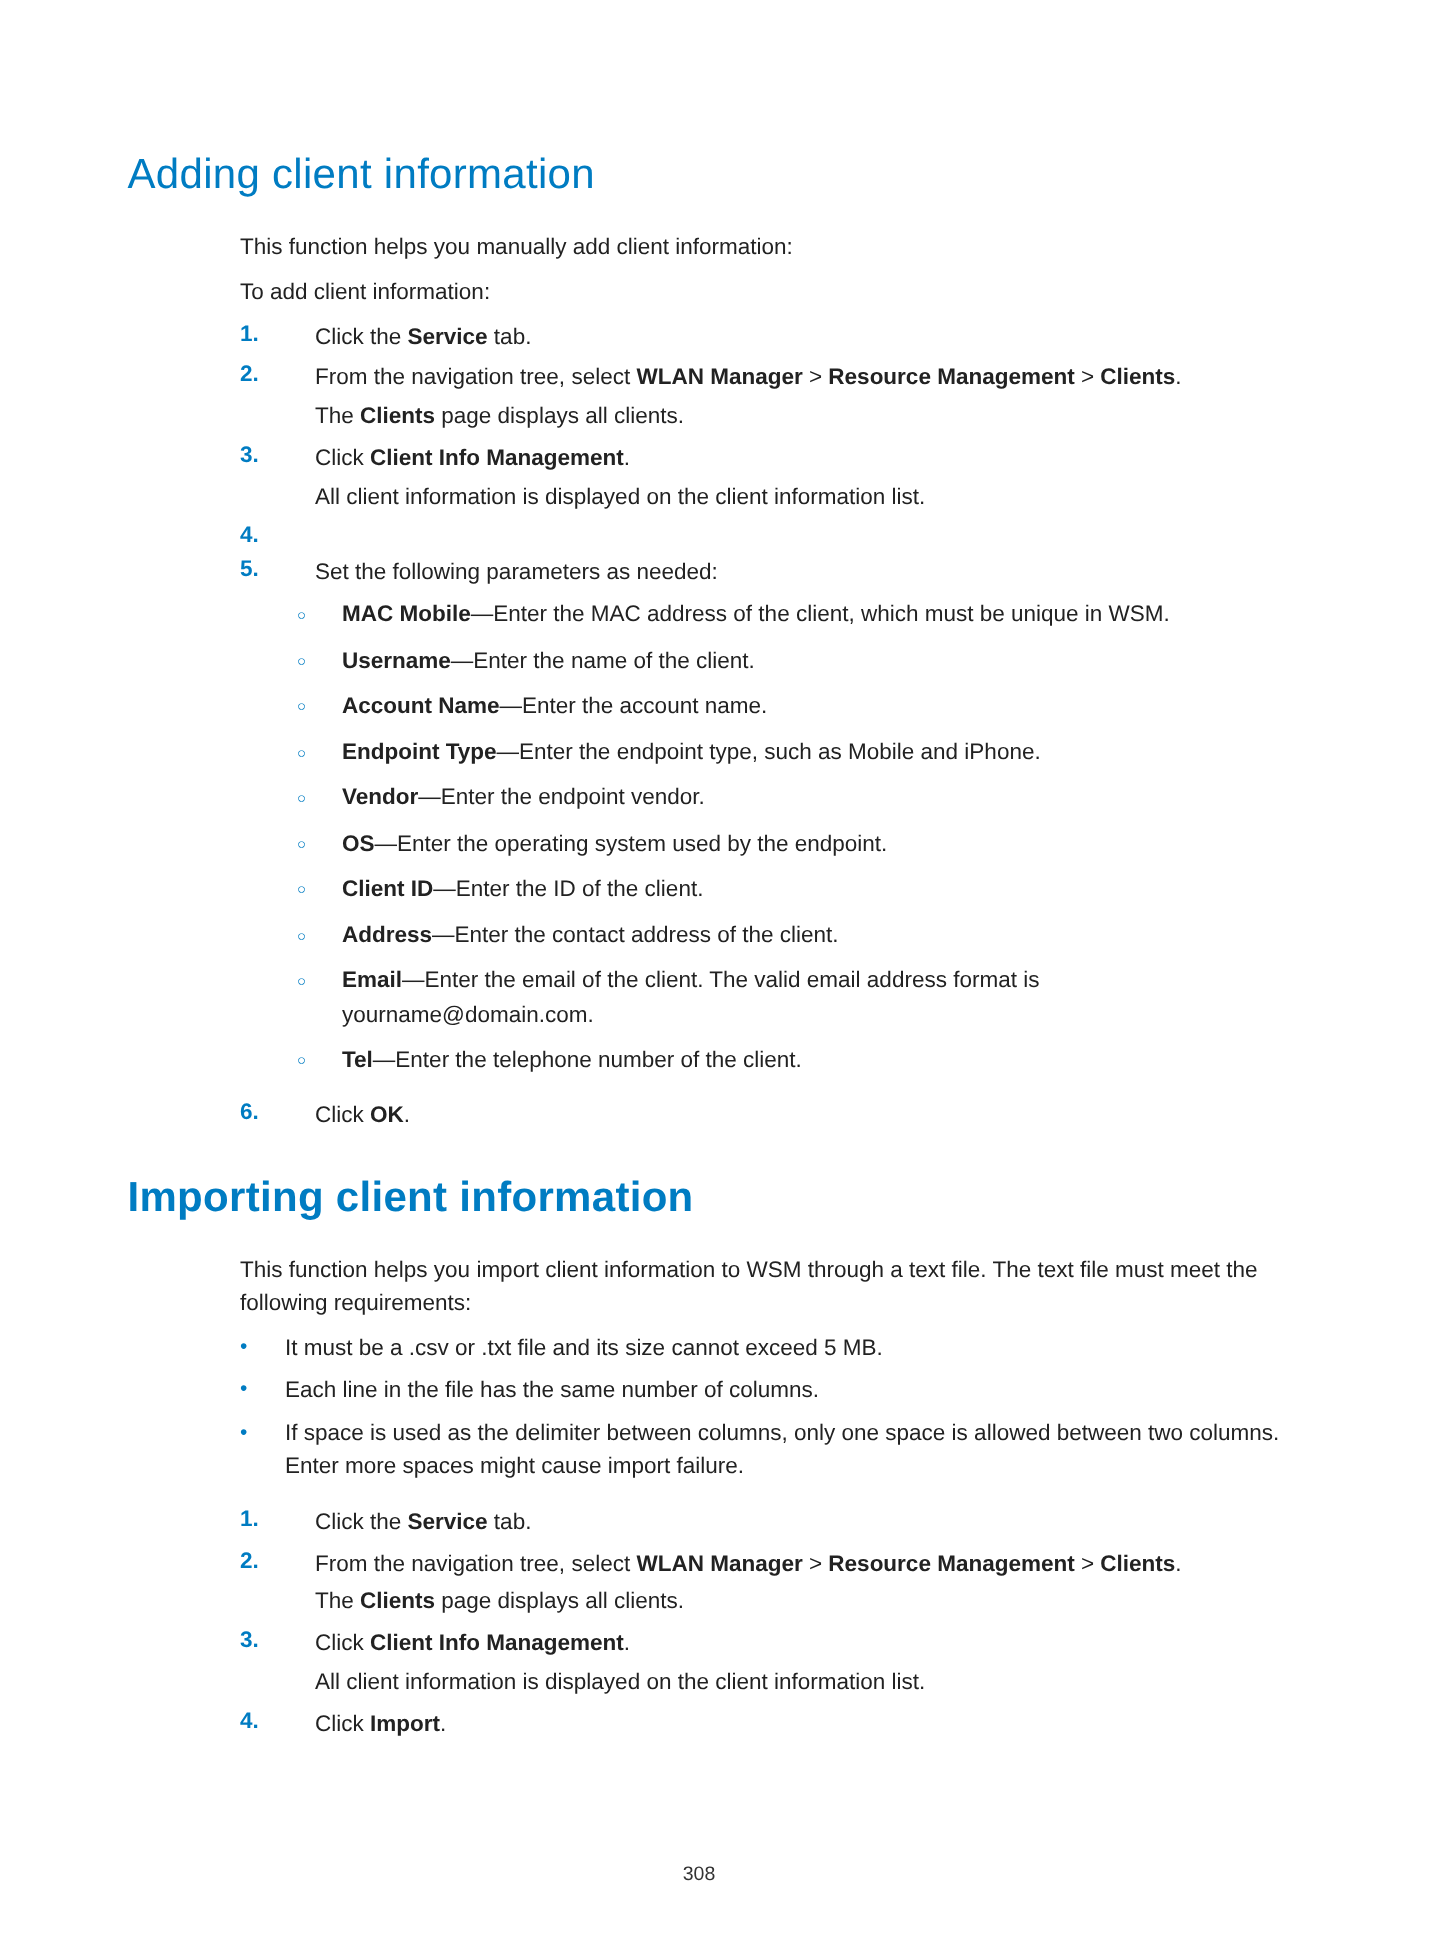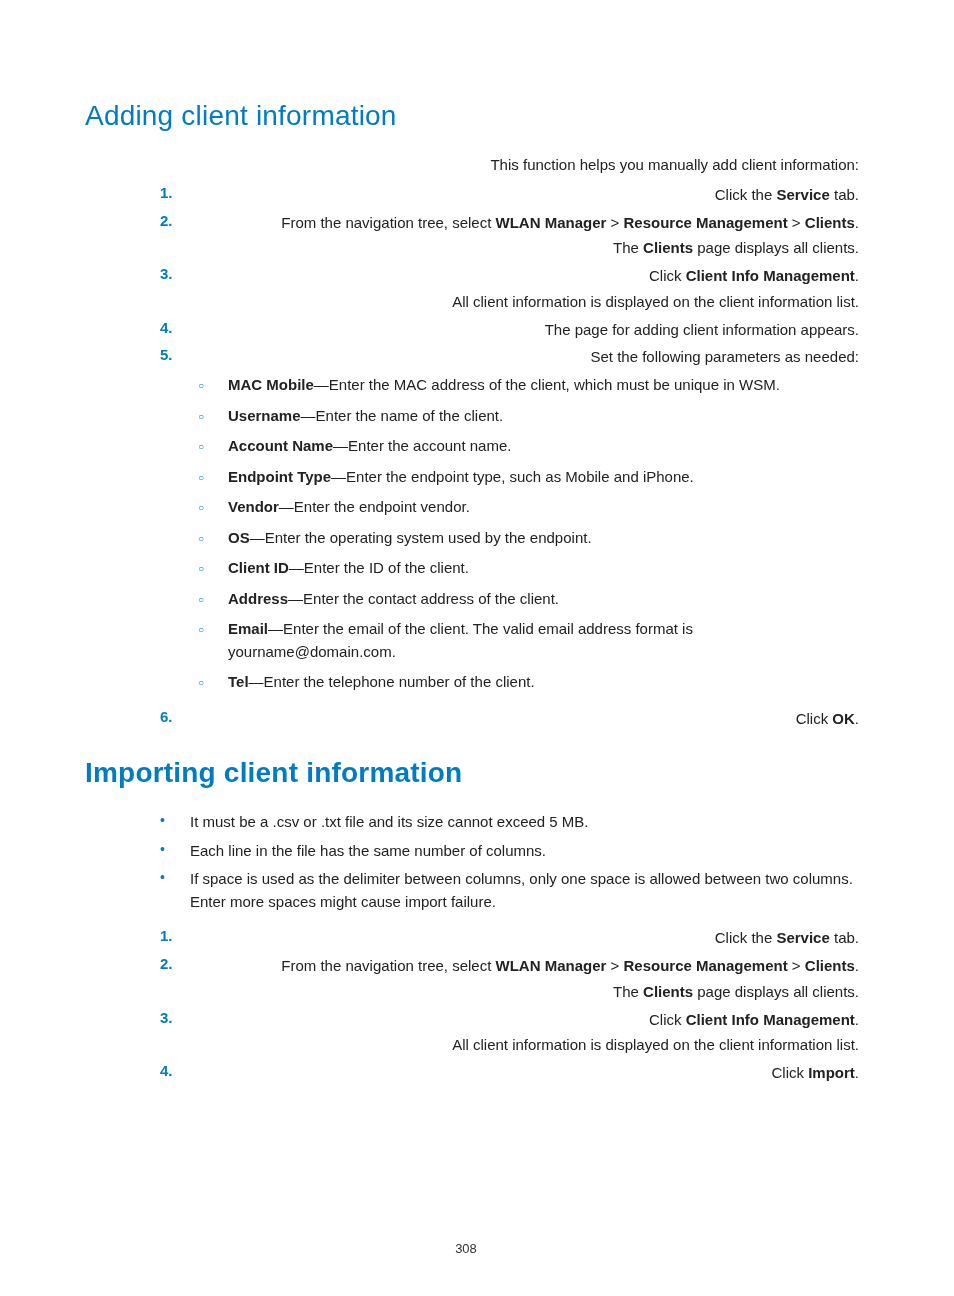--- a/index.html
+++ b/index.html
@@ -24,21 +24,20 @@
     color: #007cc2;
     margin: 0 0 22px 0;
     letter-spacing: 0.2px;
   }
   .body-indent {
     margin-left: 75px;
   }
   p {
     margin: 0 0 8px 0;
     line-height: 1.45;
-    text-align: right;
   }
   ol.steps {
     list-style: none;
     padding: 0;
     margin: 0 0 12px 0;
   }
   ol.steps > li {
     display: flex;
     margin-bottom: 6px;
   }
@@ -46,21 +45,21 @@
     color: #007cc2;
     font-weight: bold;
     min-width: 38px;
     flex-shrink: 0;
   }
   .step-body {
     flex: 1;
     line-height: 1.5;
   }
   .step-body p {
-    margin: 4px 0 0 0;
+    margin: 4px 0 0 12px;
   }
   .step-body p:first-child {
     margin-top: 0;
   }
   ul.sub {
     list-style: none;
     padding: 0;
     margin: 6px 0 4px 0;
   }
   ul.sub > li {
@@ -115,20 +114,21 @@
 </style>
 </head>
 <body>
 
 <div class="page">
 
   <h1>Adding client information</h1>
 
   <div class="body-indent">
     <p>This function helps you manually add client information:</p>
+    <p>To add client information:</p>
 
     <ol class="steps" id="steps-a">
         <li>
           <span class="step-num">1.</span>
           <div class="step-body">
             <p>Click the <b>Service</b> tab.</p>
           </div>
         </li>
         <li>
           <span class="step-num">2.</span>
@@ -140,21 +140,20 @@
         <li>
           <span class="step-num">3.</span>
           <div class="step-body">
             <p>Click <b>Client Info Management</b>.</p>
             <p>All client information is displayed on the client information list.</p>
           </div>
         </li>
         <li>
           <span class="step-num">4.</span>
           <div class="step-body">
-            <p>The page for adding client information appears.</p>
           </div>
         </li>
         <li>
           <span class="step-num">5.</span>
           <div class="step-body">
             <p>Set the following parameters as needed:</p>
             <ul class="sub">
               <li>
                 <span class="circ">○</span>
                 <div class="sub-body"><b>MAC Mobile</b>—Enter the MAC address of the client, which must be unique in WSM.</div>
@@ -203,20 +202,21 @@
           <div class="step-body">
             <p>Click <b>OK</b>.</p>
           </div>
         </li>
       </ol>
   </div>
 
   <h1 class="sec2">Importing client information</h1>
 
   <div class="body-indent">
+    <p>This function helps you import client information to WSM through a text file. The text file must meet the following requirements:</p>
 
     <ul class="bullets" id="bullets-b">
         <li>
           <span class="dot">•</span>
           <div class="bullet-body">It must be a .csv or .txt file and its size cannot exceed 5 MB.</div>
         </li>
         <li>
           <span class="dot">•</span>
           <div class="bullet-body">Each line in the file has the same number of columns.</div>
         </li>

